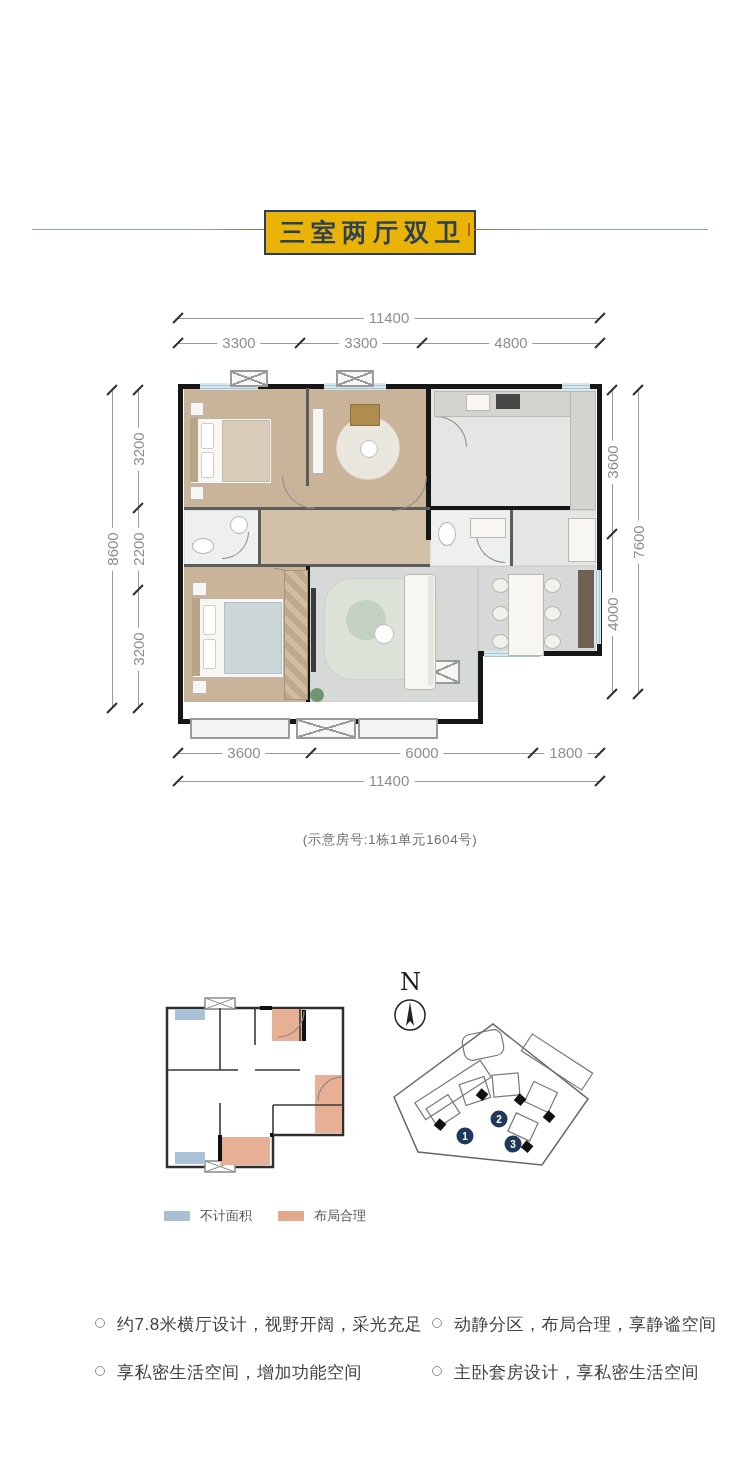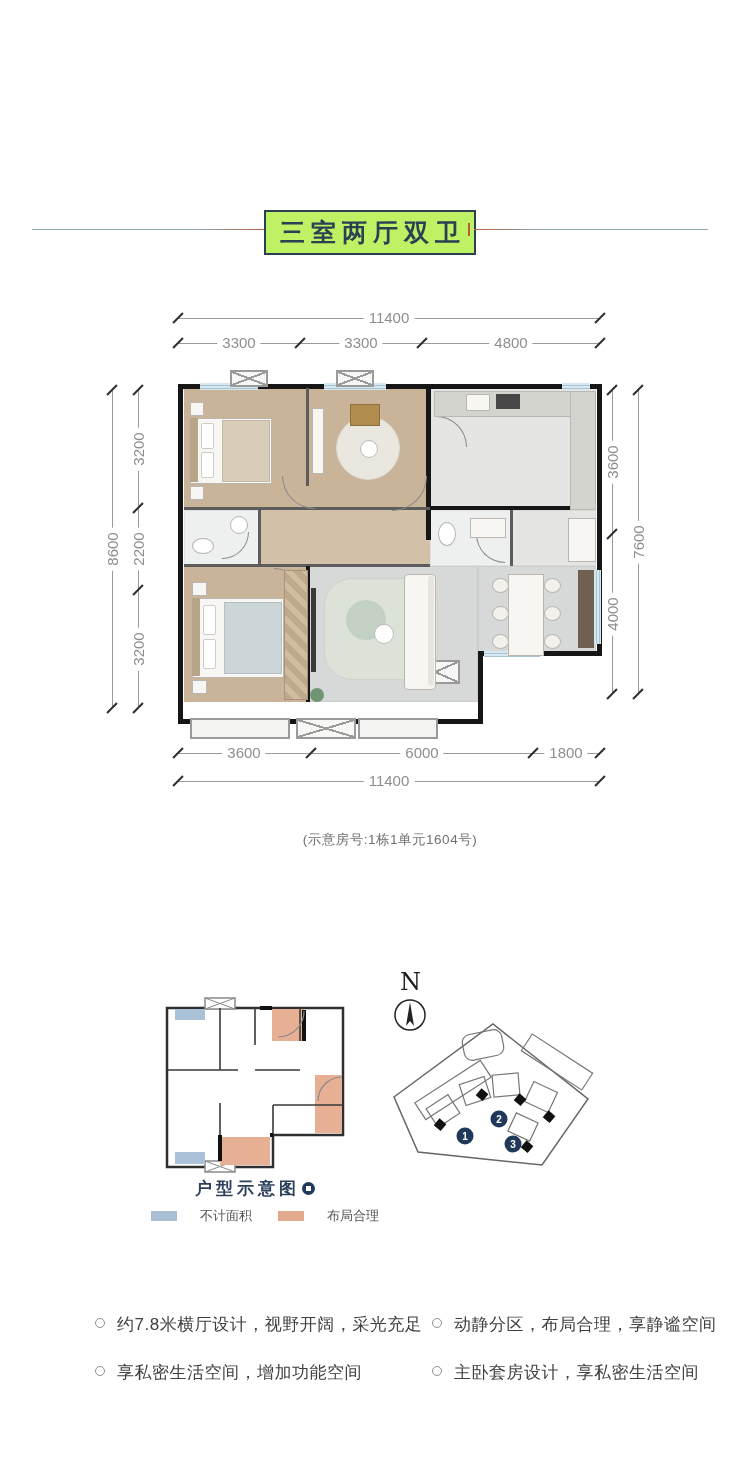--- a/index.html
+++ b/index.html
@@ -8,21 +8,21 @@
   .abs{position:absolute;}
 
   
   .hdr{position:absolute;left:0;right:0;top:98px;display:flex;justify-content:center;align-items:center;}
   .area-prefix{writing-mode:vertical-rl;font-size:15px;font-weight:bold;color:#2b3f5a;
                letter-spacing:4px;height:82px;margin-right:10px;}
   .area-number{font-size:92px;font-weight:700;color:#2b3f5a;line-height:1;letter-spacing:-2px;}
   .area-sup{font-size:42px;font-weight:700;color:#2b3f5a;vertical-align:38px;margin-left:3px;}
   .tagrow{position:absolute;left:0;right:0;top:210px;text-align:center;height:40px;}
   .layout-box{display:inline-block;border:2px solid #2c4054;color:#2c4054;font-size:25px;
-              font-weight:700;letter-spacing:6px;padding:4px 8px 4px 14px;background:#bef264;}
+              font-weight:700;letter-spacing:6px;padding:4px 8px 4px 14px;background:#eab308;}
   .dvl{position:absolute;top:229px;height:1px;}
   .dvl-tick{position:absolute;top:223px;width:2px;height:13px;background:#b95f38;}
 
   
   .dline-h{position:absolute;height:1px;background:#9a9a9a;}
   .dline-v{position:absolute;width:1px;background:#9a9a9a;}
   .tick{position:absolute;width:14px;height:2px;background:#2e2e2e;transform:rotate(-45deg);}
   .dlabel{position:absolute;transform:translate(-50%,-52%);background:#fff;padding:0 5px;
           color:#8e8e8e;font-size:15px;white-space:nowrap;}
   .dlabel-v{position:absolute;transform:translate(-50%,-50%) rotate(-90deg);background:#fff;
@@ -72,21 +72,21 @@
   .caption{position:absolute;left:178px;top:824px;width:424px;text-align:center;}
   .cap1{font-size:15px;color:#4c4c4c;font-weight:bold;letter-spacing:1px;}
   .cap2{font-size:13.5px;color:#707070;margin-top:7px;letter-spacing:.5px;}
 
   
   .diag-title{position:absolute;text-align:center;font-size:17px;font-weight:bold;color:#2b3f5a;letter-spacing:4px;}
   .tdot{display:inline-block;width:13px;height:13px;border-radius:50%;background:#1f3a5c;
         vertical-align:-1px;margin-left:2px;position:relative;}
   .tdot span{position:absolute;left:4px;top:4px;width:5px;height:5px;background:#fff;}
   .legend{position:absolute;left:150px;top:1207px;width:230px;display:flex;justify-content:center;gap:26px;}
-  .leg-item{display:flex;align-items:center;gap:23px;font-size:13px;color:#555;}
+  .leg-item{display:flex;align-items:center;gap:10px;font-size:13px;color:#555;}
   .swatch{width:26px;height:10px;display:inline-block;}
 
   
   .feat-col{position:absolute;width:330px;}
   .feat{display:flex;align-items:flex-start;margin-bottom:25px;}
   .bullet{flex:0 0 auto;width:8px;height:8px;border:1.5px solid #8f8f8f;border-radius:50%;margin:5px 12px 0 0;}
   .feat-text{font-size:17px;color:#3f3f3f;letter-spacing:.5px;}
 </style>
 </head>
 <body>
@@ -308,23 +308,20 @@
     <g>
       <circle cx="87" cy="174" r="8.5" fill="#20395a"></circle>
       <text x="87" y="178" font-size="10" font-weight="bold" fill="#fff" text-anchor="middle">1</text>
       <circle cx="121" cy="157" r="8.5" fill="#20395a"></circle>
       <text x="121" y="161" font-size="10" font-weight="bold" fill="#fff" text-anchor="middle">2</text>
       <circle cx="135" cy="182" r="8.5" fill="#20395a"></circle>
       <text x="135" y="186" font-size="10" font-weight="bold" fill="#fff" text-anchor="middle">3</text>
     </g>
   </svg>
 
-  <div class="diag-title" style="left:150px;top:1177px;width:210px;">
-    <span>户型示意图</span><span class="tdot"><span></span></span>
-  </div>
 
   <div class="legend">
     <span class="leg-item">
       <span class="swatch" style="background: rgb(169, 191, 211);"></span>
       <span>不计面积</span>
     </span>
     <span class="leg-item">
       <span class="swatch" style="background: rgb(226, 169, 141);"></span>
       <span>布局合理</span>
     </span>

